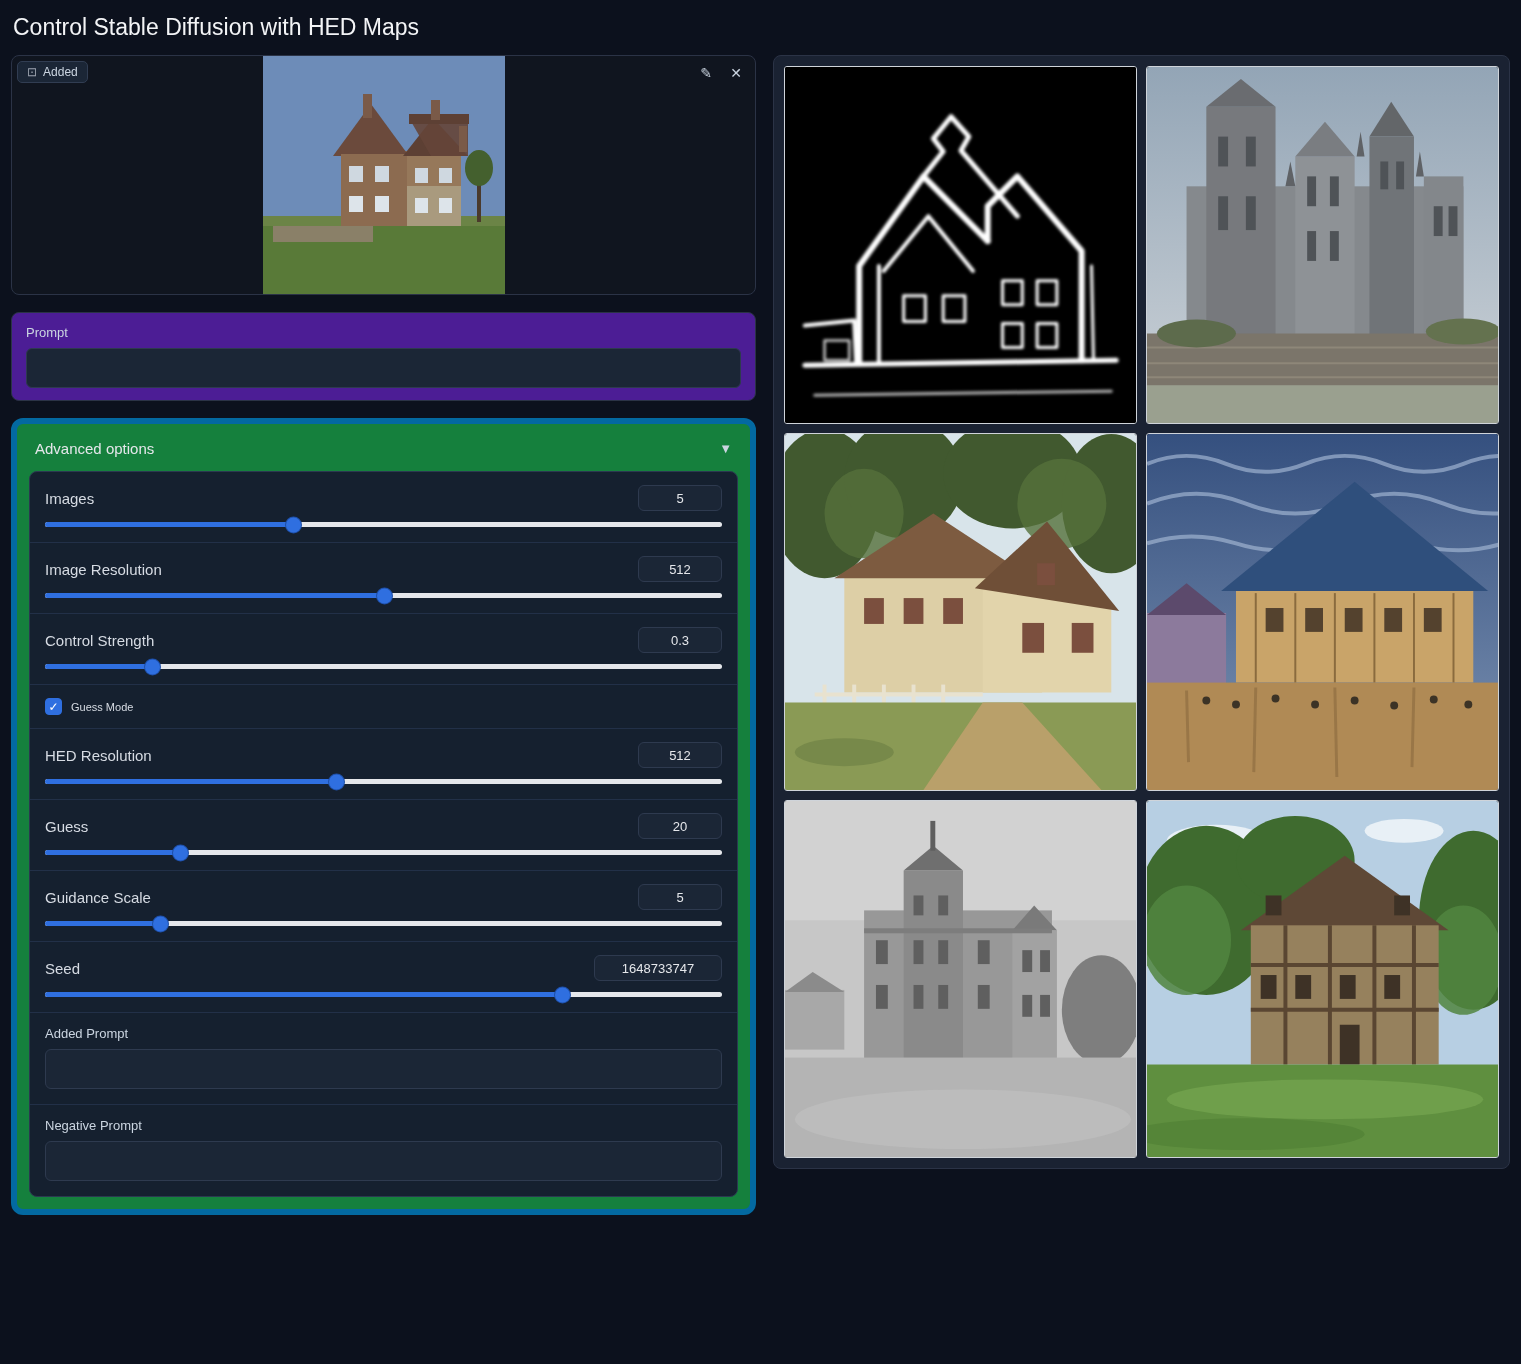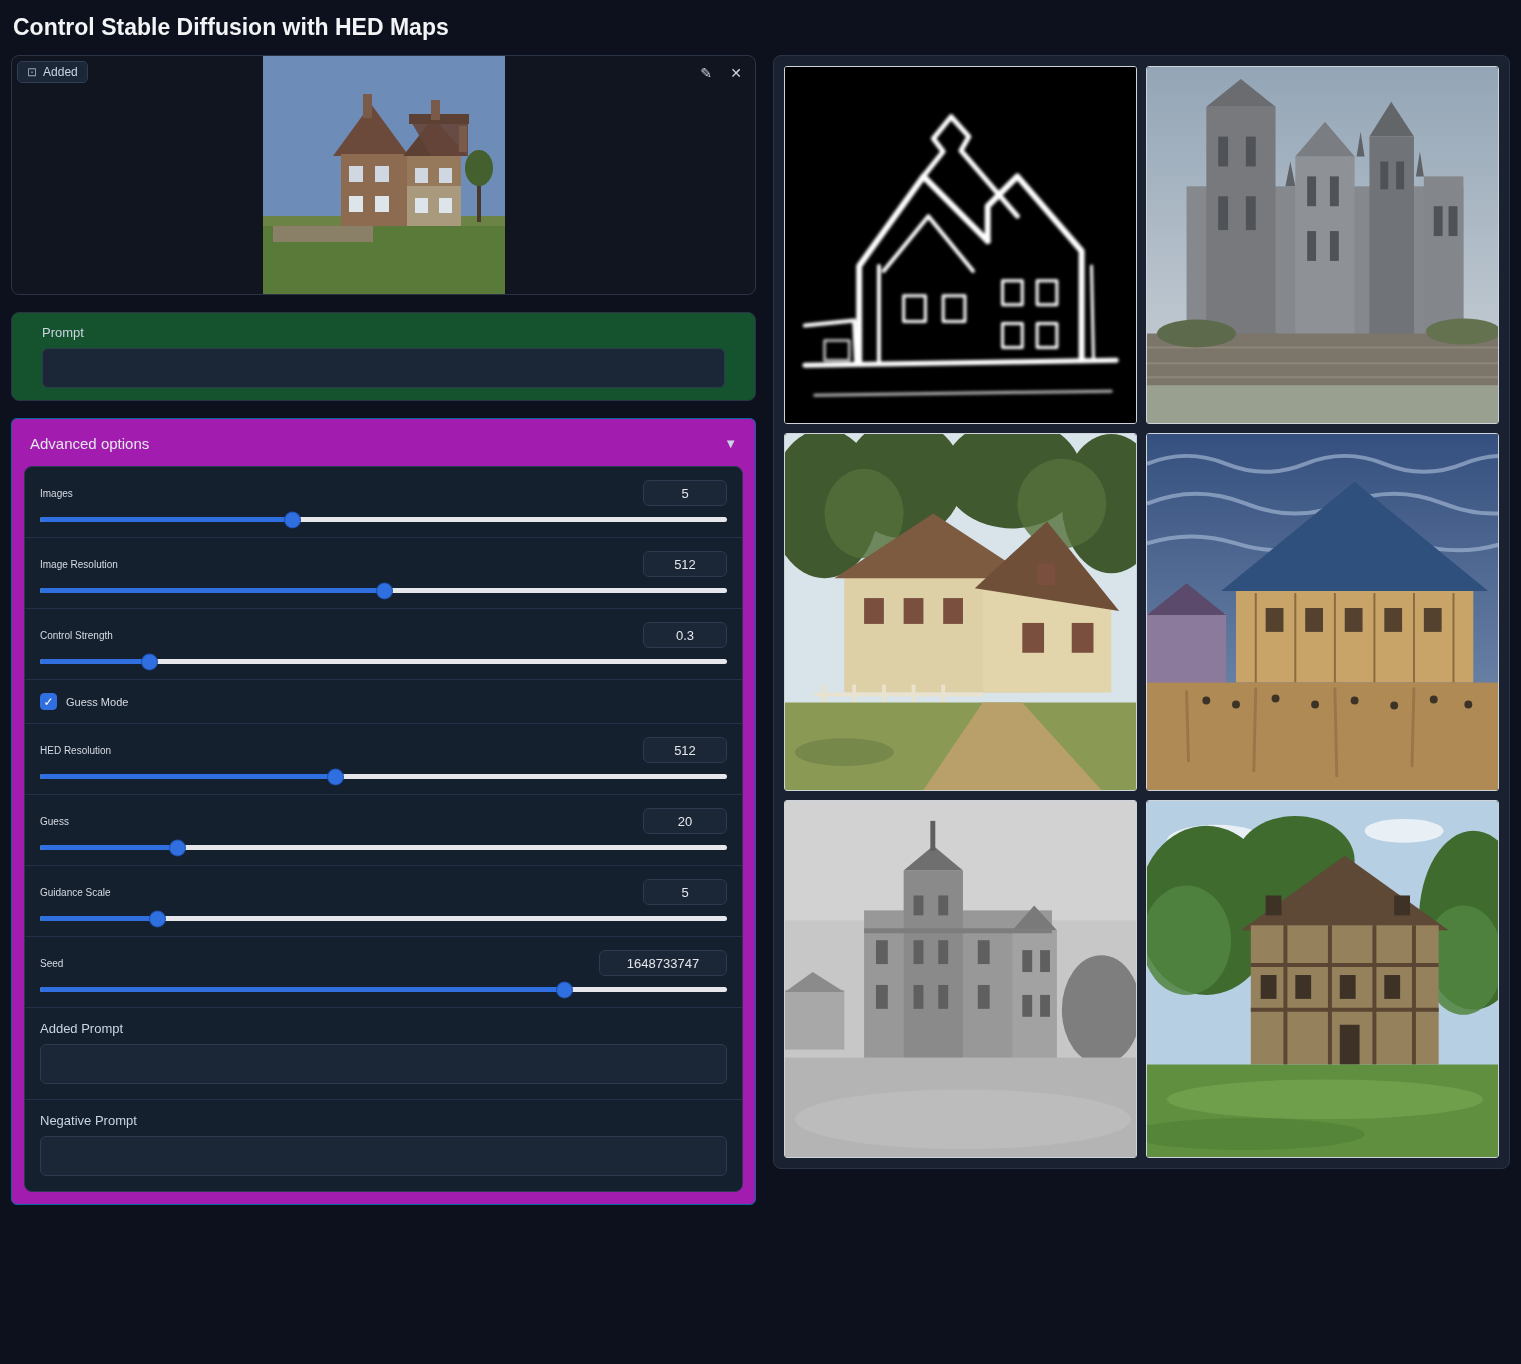--- a/index.html
+++ b/index.html
@@ -6,21 +6,21 @@
   html, body { width: 1521px; height: 1364px; }
   body {
     background: #0c111d;
     font-family: "Liberation Sans", sans-serif;
     color: #e5e7eb;
     padding: 10px 11px;
     overflow: hidden;
   }
   .page-title {
     font-size: 23px;
-    font-weight: bold;
+    font-weight: normal;
     color: #f3f4f6;
     margin: 4px 0 14px 2px;
   }
   .layout { display: flex; gap: 17px; align-items: flex-start; }
   .col-left { width: 745px; flex: 0 0 745px; display: flex; flex-direction: column; gap: 17px; }
   .col-right { flex: 1; }
 
   
   .image-block {
     position: relative;
@@ -44,24 +44,24 @@
   }
   .icon-btn {
     width: 22px; height: 22px; display: flex; align-items: center; justify-content: center;
     color: #cbd5e1; font-size: 14px; cursor: pointer; background: transparent;
     border: none; border-radius: 4px;
   }
   .input-photo { height: 238px; width: 242px; display: block; }
 
   
   .panel {
-    background: #14532d;
+    background: #4c1d95;
     border: 1px solid #2b3346;
     border-radius: 8px;
-    padding: 12px 30px;
+    padding: 12px 14px;
   }
   .field-label { font-size: 13px; color: #cbd5e1; margin-bottom: 8px; display: block; }
   .text-input {
     width: 100%; height: 40px;
     background: #1b2636; border: 1px solid #2e3a4f; border-radius: 6px;
     color: #e5e7eb; font-size: 14px; padding: 0 10px;
     font-family: "Liberation Sans", sans-serif;
   }
 
   
@@ -69,42 +69,42 @@
     width: 100%; height: 38px;
     background: linear-gradient(180deg, #4b5563, #374151);
     border: 1px solid #4b5563; border-radius: 8px;
     color: #f3f4f6; font-size: 15px; font-weight: bold;
     cursor: pointer; font-family: "Liberation Sans", sans-serif;
     box-shadow: 0 2px 4px rgba(0,0,0,.4);
   }
 
   
   .advanced {
-    background: #a21caf;
-    border: 1px solid #0369a1;
-    border-radius: 6px;
+    background: #15803d;
+    border: 6px solid #0369a1;
+    border-radius: 12px;
     padding: 12px;
     flex: 1;
   }
   .advanced-header {
     display: flex; justify-content: space-between; align-items: center;
     padding: 4px 6px 14px 6px; cursor: pointer;
   }
   .advanced-header .hdr { font-size: 15px; color: #e5e7eb; }
   .advanced-header .chev { font-size: 13px; color: #cbd5e1; }
   .options-box {
     border: 1px solid #2b3850;
     border-radius: 8px;
     background: #15202f;
     overflow: hidden;
   }
   .opt-row { padding: 13px 15px 15px 15px; border-bottom: 1px solid #223048; }
   .opt-row:last-child { border-bottom: none; }
   .slider-head { display: flex; justify-content: space-between; align-items: center; margin-bottom: 11px; }
-  .slider-label { font-size: 10px; color: #d6dbe3; }
+  .slider-label { font-size: 15px; color: #d6dbe3; }
   .num-box {
     height: 26px; width: 84px; text-align: center;
     background: #1b2636; border: 1px solid #2e3a4f; border-radius: 6px;
     color: #e5e7eb; font-size: 13px; font-family: "Liberation Sans", sans-serif;
   }
   .num-box.wide { width: 128px; }
   .track {
     position: relative; height: 5px; border-radius: 3px;
     background: #e5e7eb; margin-top: 4px; cursor: pointer;
   }

